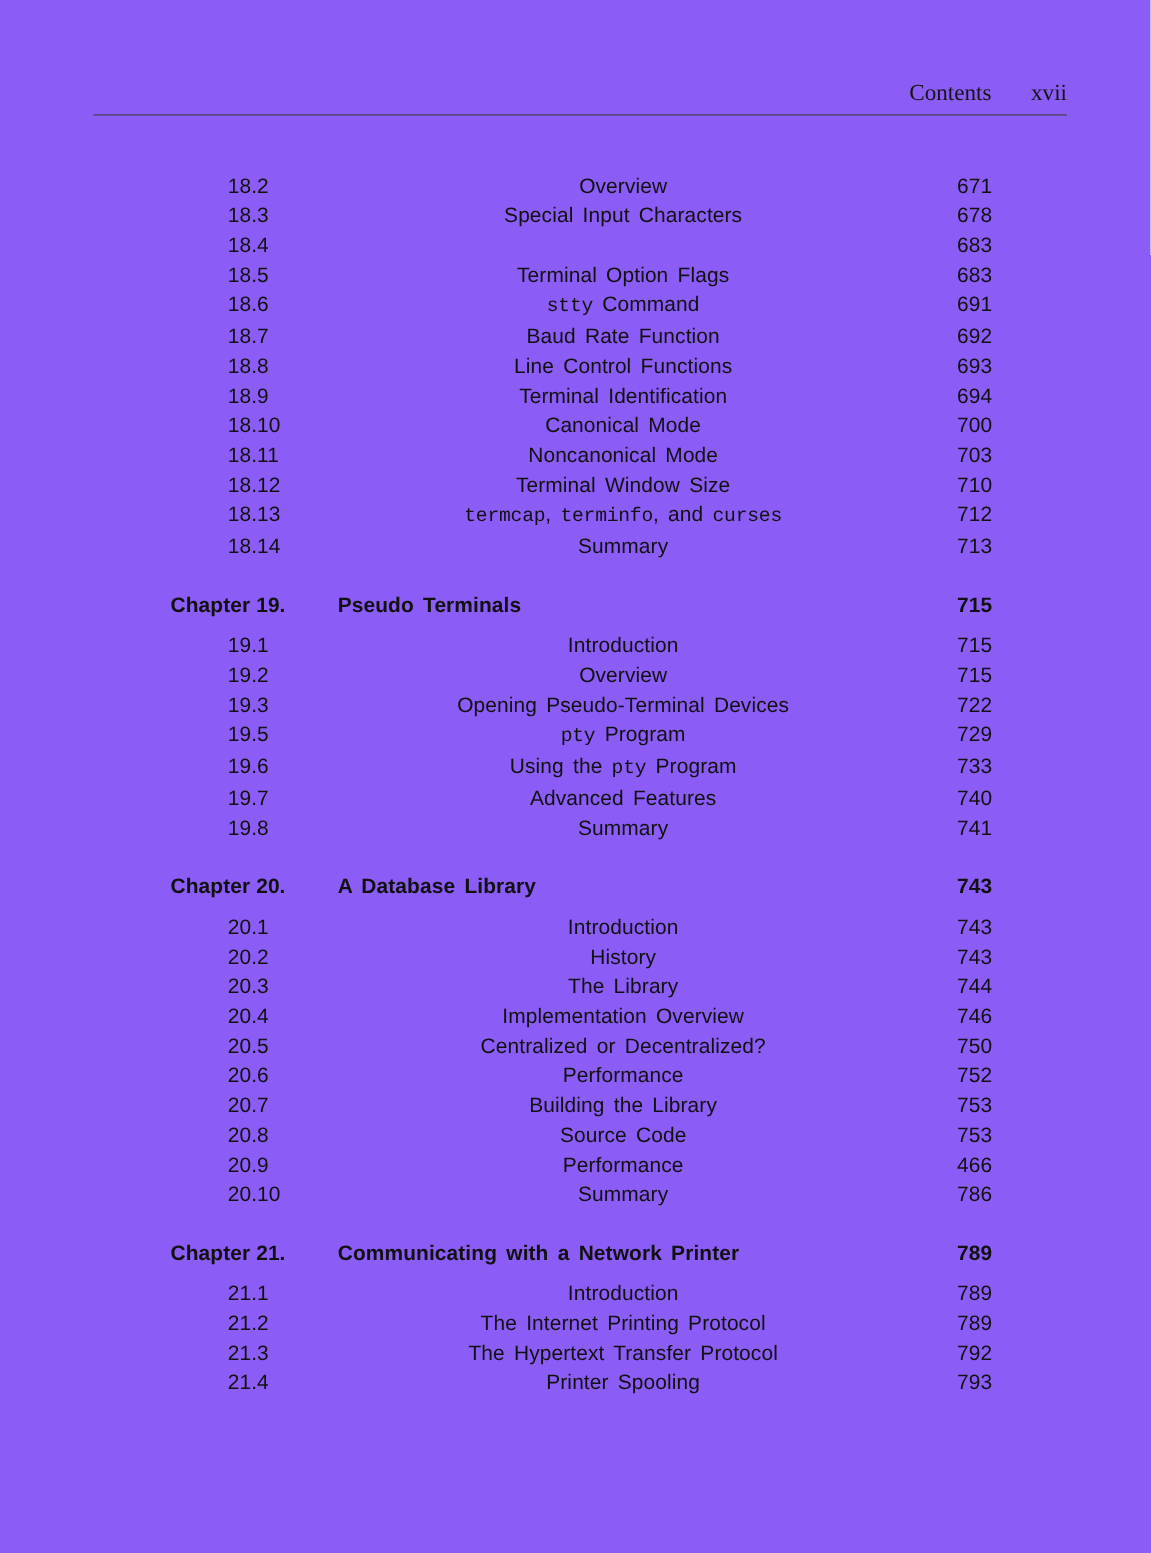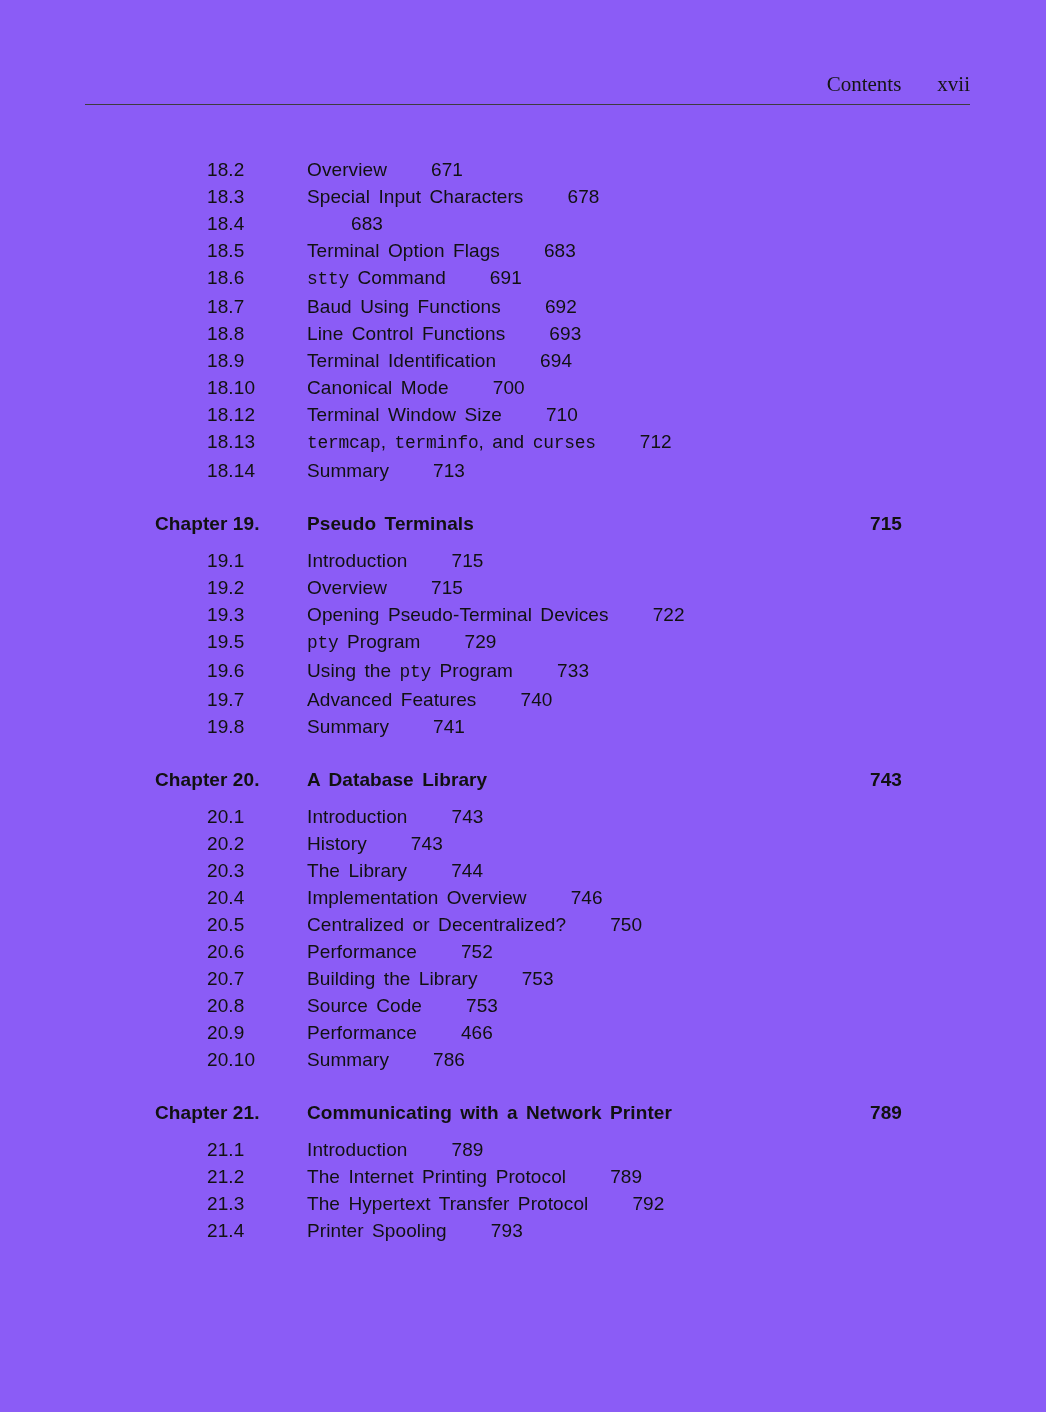--- a/index.html
+++ b/index.html
@@ -48,20 +48,21 @@
     width: 747px;
     padding-top: 50px;
     font-size: 19px;
     line-height: 27px;
     letter-spacing: 0.1px;
   }
   .toc-row {
     display: flex;
     align-items: baseline;
     word-spacing: 3px;
+    justify-content: space-between;
   }
   .section-row {
     padding-left: 52px;
   }
   .section-num {
     flex: 0 0 100px;
     word-spacing: normal;
   }
   .section-title {
     white-space: nowrap;
@@ -130,21 +131,21 @@
   </div>
 
   <div class="toc-row section-row">
     <span class="section-num">18.6</span>
     <span class="section-title"><span class="mono">stty</span><span> Command</span></span>
     <span class="section-page">691</span>
   </div>
 
   <div class="toc-row section-row">
     <span class="section-num">18.7</span>
-    <span class="section-title"><span>Baud Using Functions</span></span>
+    <span class="section-title"><span>Baud Rate Function</span></span>
     <span class="section-page">692</span>
   </div>
 
   <div class="toc-row section-row">
     <span class="section-num">18.8</span>
     <span class="section-title"><span>Line Control Functions</span></span>
     <span class="section-page">693</span>
   </div>
 
   <div class="toc-row section-row">
@@ -152,20 +153,25 @@
     <span class="section-title"><span>Terminal Identification</span></span>
     <span class="section-page">694</span>
   </div>
 
   <div class="toc-row section-row">
     <span class="section-num">18.10</span>
     <span class="section-title"><span>Canonical Mode</span></span>
     <span class="section-page">700</span>
   </div>
 
+  <div class="toc-row section-row">
+    <span class="section-num">18.11</span>
+    <span class="section-title"><span>Noncanonical Mode</span></span>
+    <span class="section-page">703</span>
+  </div>
 
   <div class="toc-row section-row">
     <span class="section-num">18.12</span>
     <span class="section-title"><span>Terminal Window Size</span></span>
     <span class="section-page">710</span>
   </div>
 
   <div class="toc-row section-row">
     <span class="section-num">18.13</span>
     <span class="section-title"><span class="mono">termcap</span><span>, </span><span class="mono">terminfo</span><span>, and </span><span class="mono">curses</span></span>

